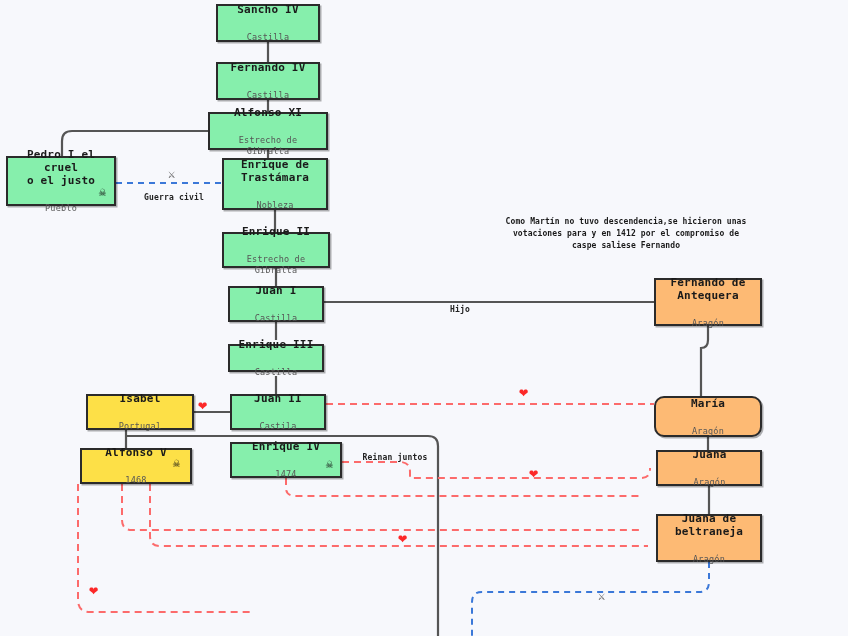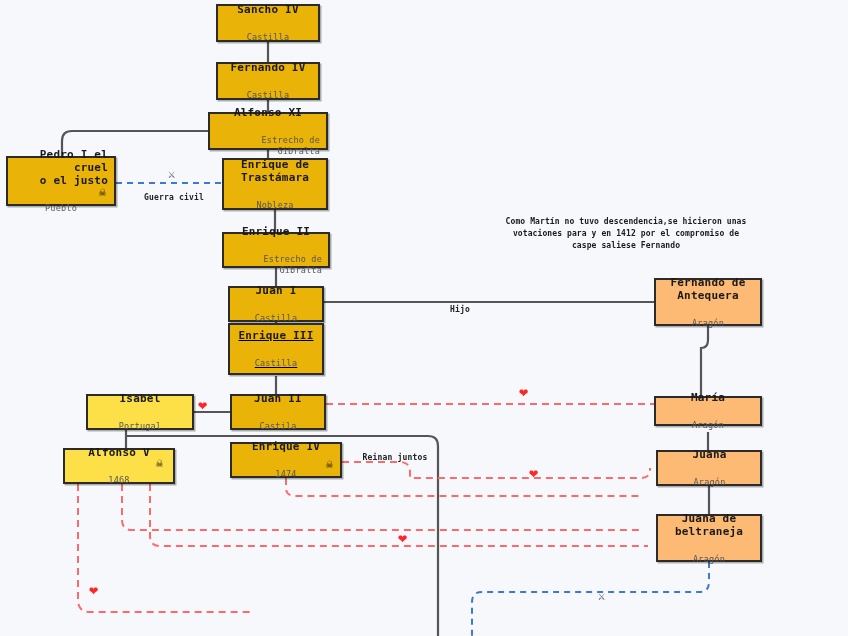--- a/index.html
+++ b/index.html
@@ -33,21 +33,21 @@
     letter-spacing:.2px;
     white-space:pre-line;
   }
   .node .sub{
     font-size:8.5px;
     color:#555;
     line-height:11px;
     margin-top:16px;
     letter-spacing:.2px;
   }
-  .cream{background:#eab308;text-align:right;}
+  .cream{background:#86efac;}
   .blue{background:#fdba74;}
   .pink{background:#fde047;}
 
   .node .skull{
     font-size:12px;
     line-height:1;
     color:#111;
     position:absolute;
   }
 
@@ -162,54 +162,54 @@
   <div class="node cream" style="left:222px;top:232px;width:108px;height:36px;">
     <div class="title">Enrique II</div>
     <div class="sub">Estrecho de Gibralta</div>
   </div>
 
   <div class="node cream" style="left:228px;top:286px;width:96px;height:36px;">
     <div class="title">Juan I</div>
     <div class="sub">Castilla</div>
   </div>
 
-  <div class="node cream" style="left:228px;top:323px;width:96px;height:52px;text-decoration:underline;">
+  <div class="node cream" style="left:228px;top:344px;width:96px;height:28px;">
     <div class="title">Enrique III</div>
     <div class="sub">Castilla</div>
   </div>
 
   <div class="node cream" style="left:230px;top:394px;width:96px;height:36px;">
     <div class="title">Juan II</div>
     <div class="sub">Castila</div>
   </div>
 
   <div class="node cream" style="left:230px;top:442px;width:112px;height:36px;">
     <div class="title">Enrique IV</div>
     <div class="sub">1474</div>
     <div class="skull" style="right:7px;top:14px;">☠</div>
   </div>
 
   <div class="node pink" style="left:86px;top:394px;width:108px;height:36px;">
     <div class="title">Isabel</div>
     <div class="sub">Portugal</div>
   </div>
 
-  <div class="node pink" style="left:63px;top:448px;width:112px;height:36px;">
+  <div class="node pink" style="left:80px;top:448px;width:112px;height:36px;">
     <div class="title">Alfonso V</div>
     <div class="sub">1468</div>
     <div class="skull" style="right:10px;top:7px;">☠</div>
   </div>
 
   <div class="node blue" style="left:654px;top:278px;width:108px;height:48px;">
     <div class="title">Fernando de
 Antequera</div>
     <div class="sub">Aragón</div>
   </div>
 
-  <div class="node blue" style="left:654px;top:396px;width:108px;height:30px;">
+  <div class="node blue" style="left:654px;top:396px;width:108px;height:41px;border-radius:10px;">
     <div class="title">María</div>
     <div class="sub">Aragón</div>
   </div>
 
   <div class="node blue" style="left:656px;top:450px;width:106px;height:36px;padding-left:7px;">
     <div class="title">Juana</div>
     <div class="sub">Aragón</div>
   </div>
 
   <div class="node blue" style="left:656px;top:514px;width:106px;height:48px;">

